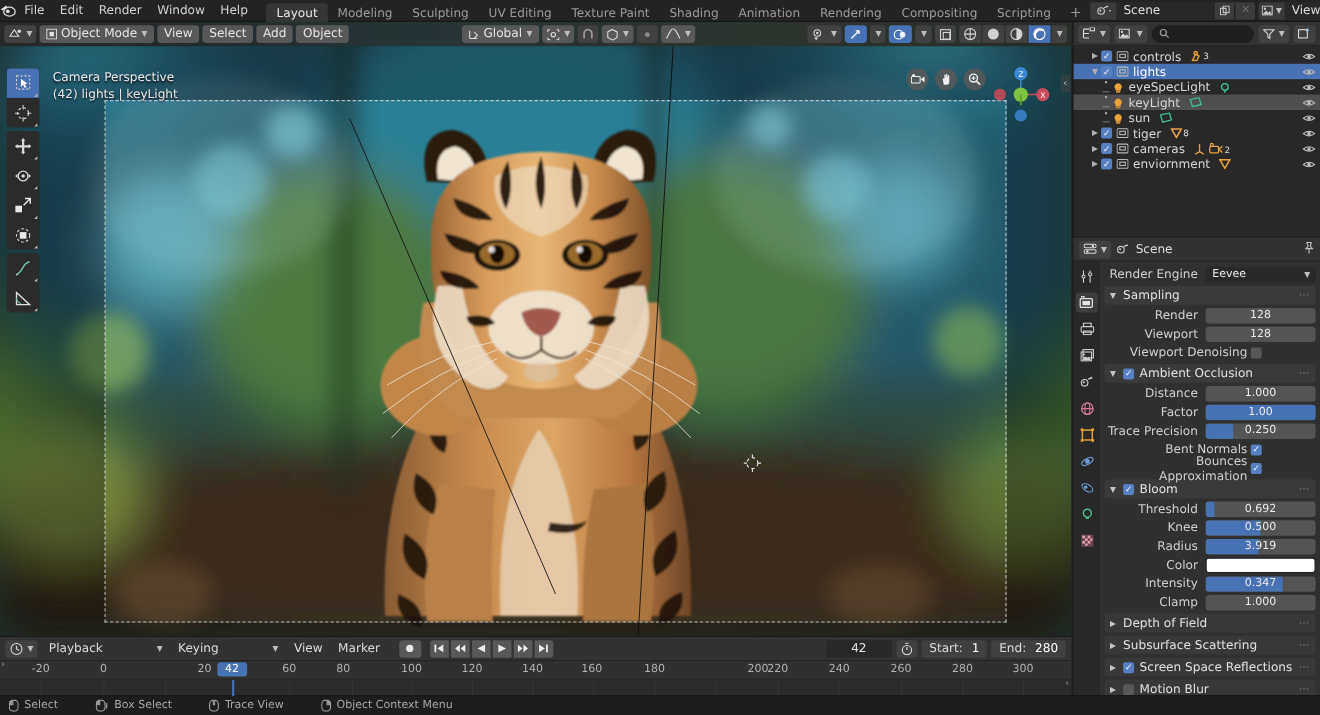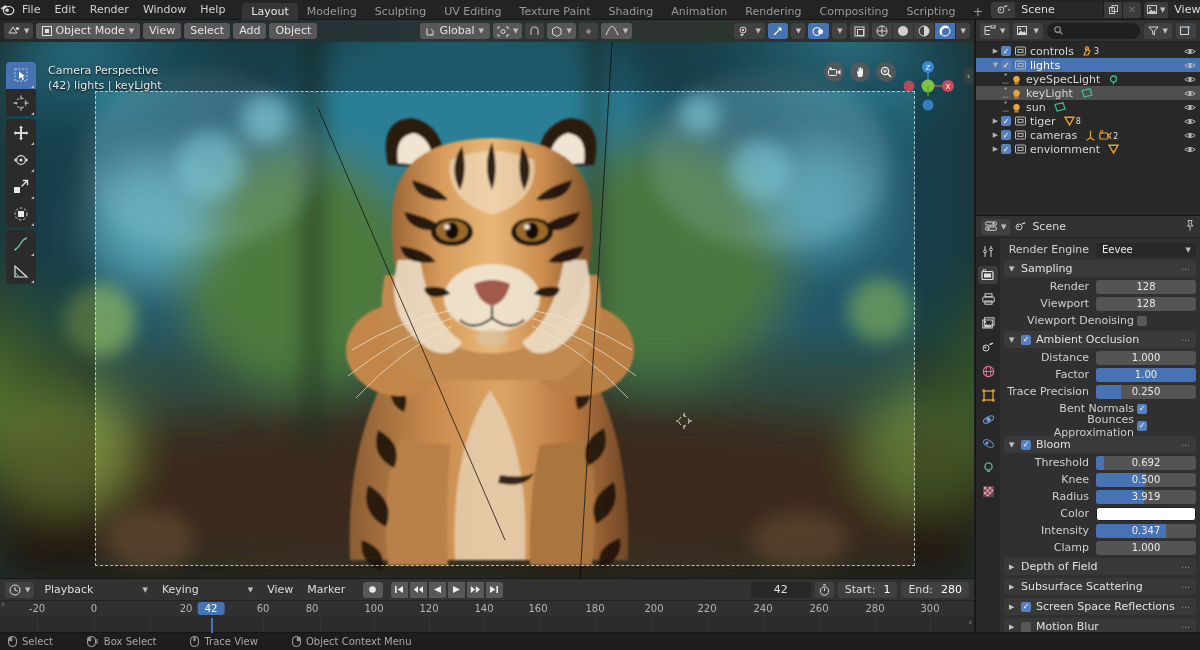--- a/index.html
+++ b/index.html
@@ -840,21 +840,21 @@
         <div class="tl-tick" style="left: 37px;">-20</div>
         <div class="tl-tick" style="left: 94px;">0</div>
         <div class="tl-tick" style="left: 150px; margin-left: 36px;">20</div>
         <div class="tl-tick" style="left: 263px;">60</div>
         <div class="tl-tick" style="left: 312px;">80</div>
         <div class="tl-tick" style="left: 374px;">100</div>
         <div class="tl-tick" style="left: 429px;">120</div>
         <div class="tl-tick" style="left: 484px;">140</div>
         <div class="tl-tick" style="left: 515px; margin-left: 23px;">160</div>
         <div class="tl-tick" style="left: 595px;">180</div>
-        <div class="tl-tick" style="left: 654px;">200</div>
+        <div class="tl-tick" style="left: 689px;">200</div>
         <div class="tl-tick" style="left: 707px;">220</div>
         <div class="tl-tick" style="left: 763px;">240</div>
         <div class="tl-tick" style="left: 819px;">260</div>
         <div class="tl-tick" style="left: 875px;">280</div>
         <div class="tl-tick" style="left: 930px;">300</div>
         <div class="playhead-pill" style="left: 211px;">42</div>
       </div>
     <div class="tl-body" id="tlbody">
         <div class="tl-gridline" style="left: 37px;"></div>
         <div class="tl-gridline" style="left: 94px;"></div>

